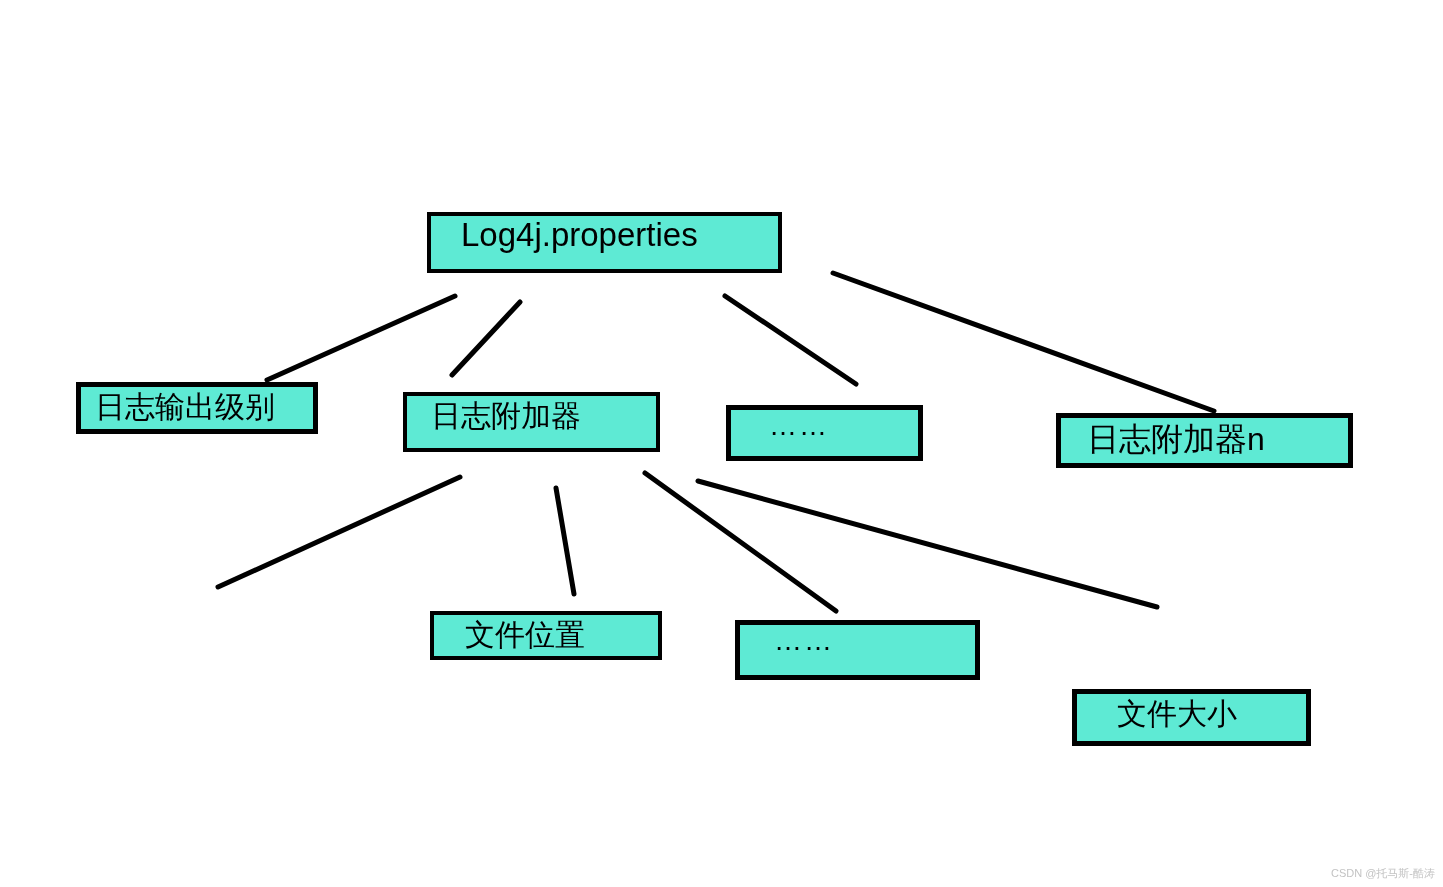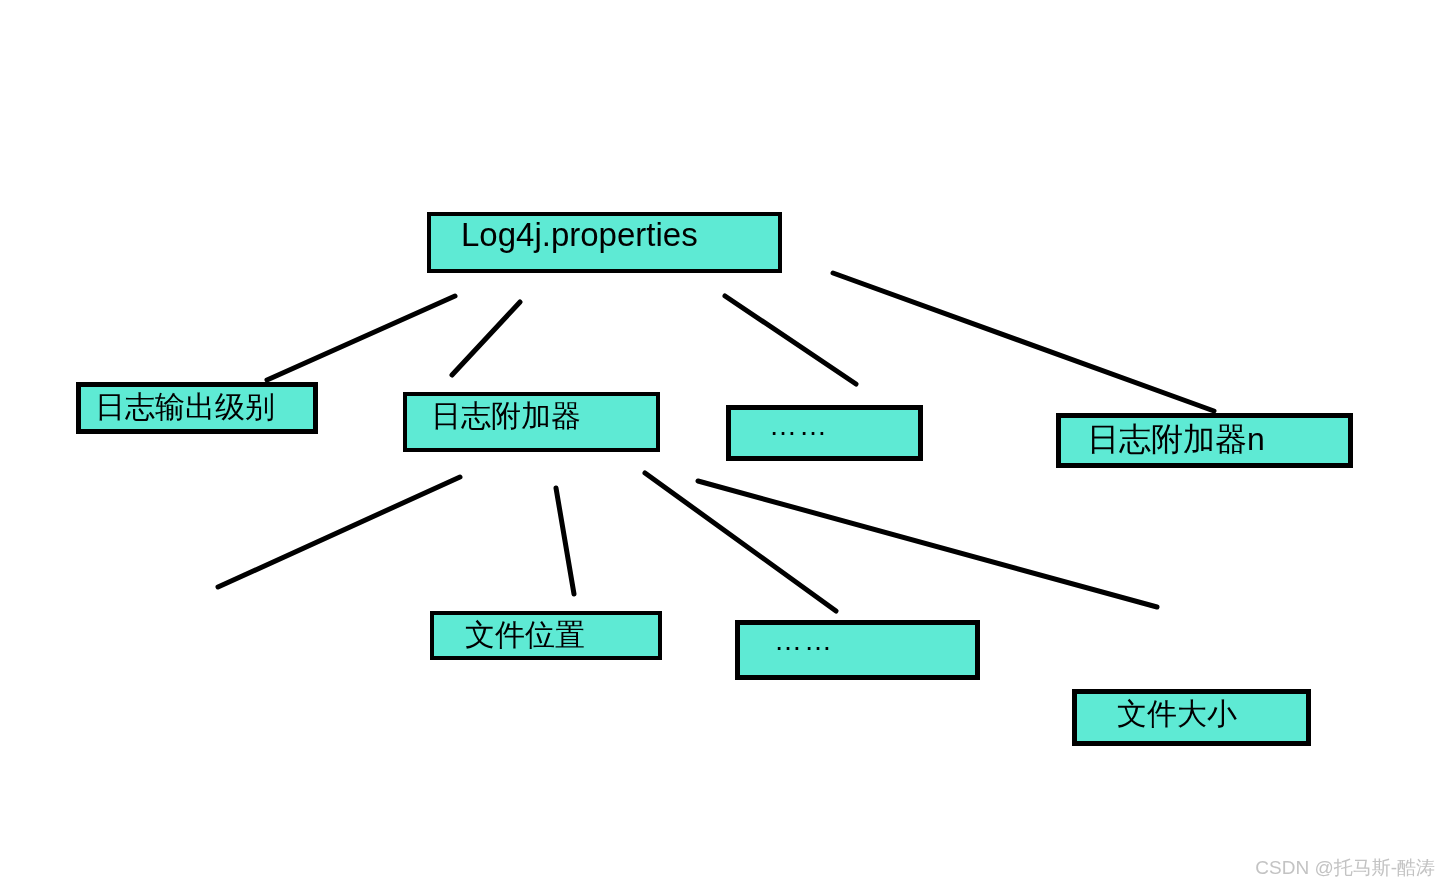--- a/index.html
+++ b/index.html
@@ -50,21 +50,21 @@
   }
   svg.connectors line {
     stroke: #000000;
     stroke-width: 5;
     stroke-linecap: round;
   }
   .watermark {
     position: absolute;
     right: 8px;
     bottom: 6px;
-    font-size: 19px;
+    font-size: 11px;
     color: #c3c3c3;
   }
 </style>
 </head>
 <body>
 
 <div class="canvas">
 
   <svg class="connectors" viewBox="0 0 1443 887" xmlns="http://www.w3.org/2000/svg">
     <line x1="455" y1="296" x2="267" y2="380"></line>

